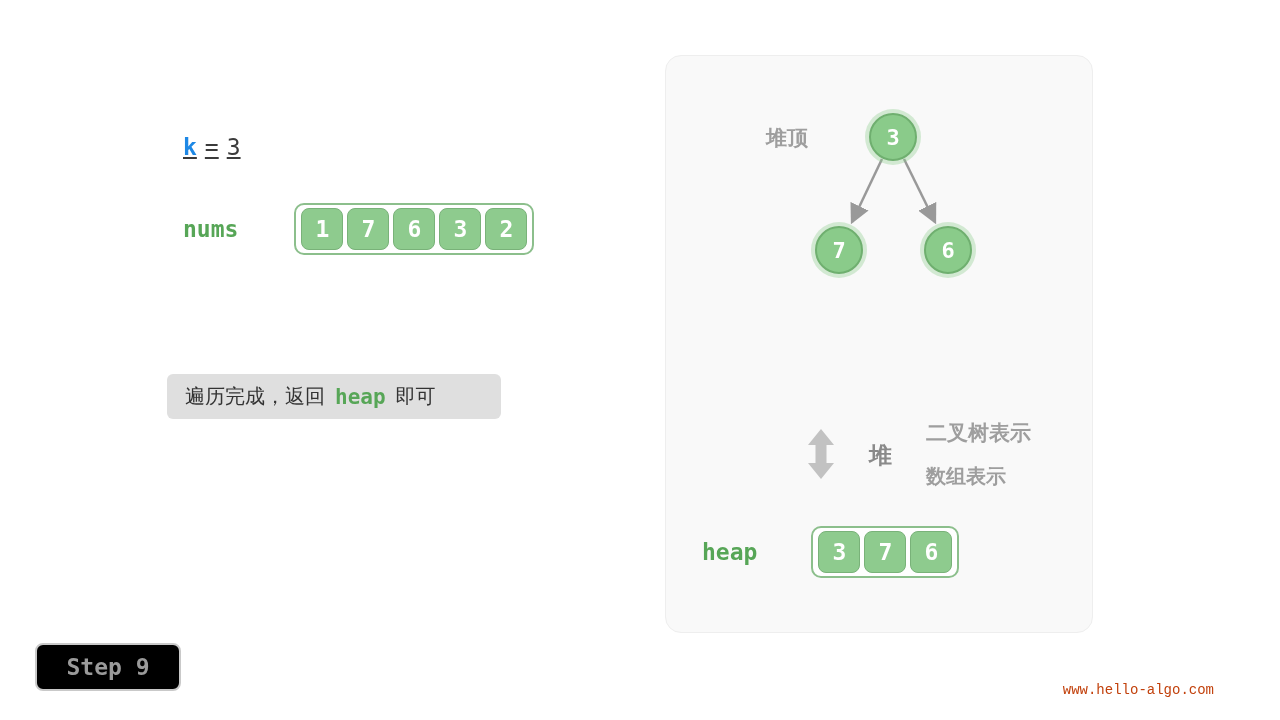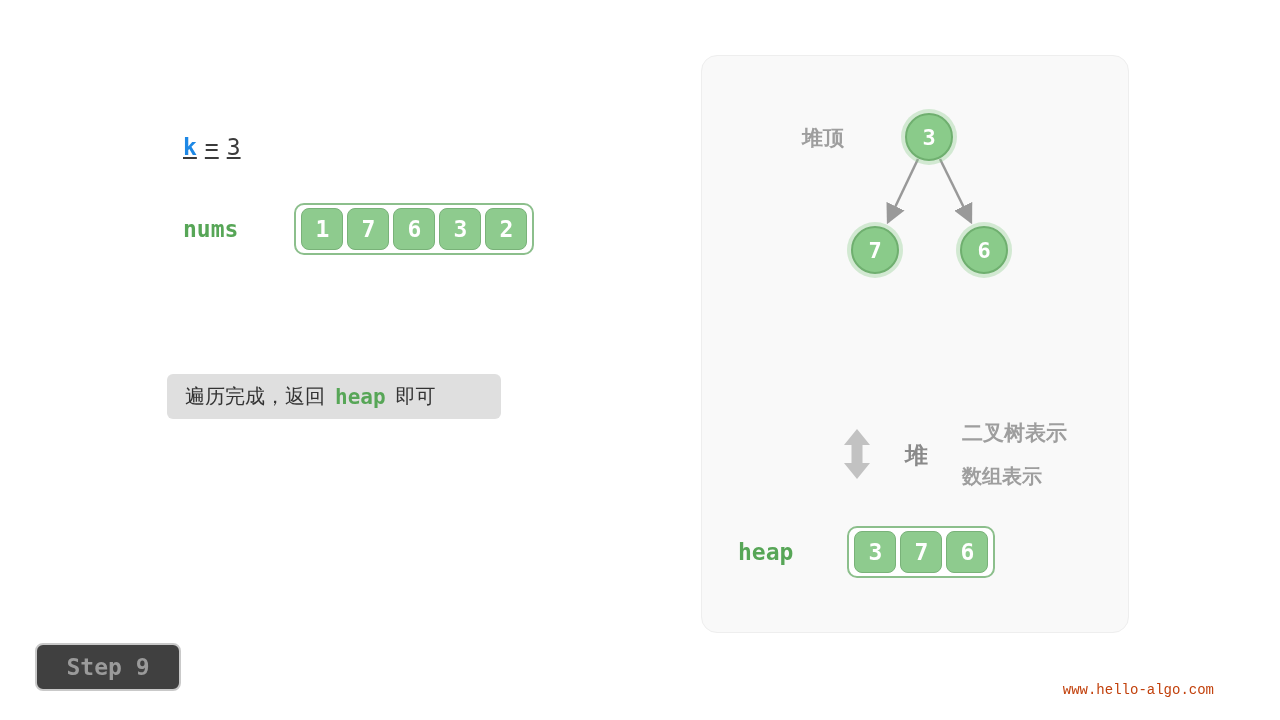--- a/index.html
+++ b/index.html
@@ -14,41 +14,41 @@
   .nums-row { position: absolute; left: 183px; top: 203px; display: flex; align-items: flex-start; }
   .code-label { font-family: "DejaVu Sans Mono", monospace; font-weight: bold; font-size: 23px; color: #57a657; }
   .array-box { display: flex; align-items: center; gap: 4px; background: #ffffff; border: 2px solid #8cbf8c; border-radius: 10px; padding: 3px 5px; height: 52px; }
   .cell { width: 42px; height: 42px; border-radius: 8px; background: #8ecb8e; border: 1px solid #79b279; color: #ffffff; font-family: "DejaVu Sans Mono", monospace; font-weight: bold; font-size: 23px; display: flex; align-items: center; justify-content: center; }
   .nums-row .array-box { margin-left: 56px; }
 
   .note-box { position: absolute; left: 167px; top: 374px; width: 334px; height: 45px; background: #dfdfdf; border-radius: 6px; display: flex; align-items: center; padding: 0 18px; font-size: 20px; color: #333333; white-space: nowrap; }
   .note-box .code-inline { font-family: "DejaVu Sans Mono", monospace; font-weight: bold; color: #57a657; margin: 0 10px; font-size: 21px; }
 
   
-  .panel { position: absolute; left: 701px; top: 55px; width: 428px; height: 578px; background: #f9f9f9; border: 1px solid #eeeeee; border-radius: 16px; }
+  .panel { position: absolute; left: 665px; top: 55px; width: 428px; height: 578px; background: #f9f9f9; border: 1px solid #eeeeee; border-radius: 16px; }
 
   .node { position: absolute; width: 48px; height: 48px; border-radius: 50%; background: #8acb8a; border: 2px solid #6faf6f; box-shadow: 0 0 0 4px rgba(138, 203, 138, 0.35); color: #ffffff; font-family: "DejaVu Sans Mono", monospace; font-weight: bold; font-size: 22px; display: flex; align-items: center; justify-content: center; }
   .node.root  { left: 203px; top: 57px; }
   .node.left  { left: 149px; top: 170px; }
   .node.right { left: 258px; top: 170px; }
 
   .gray-label { position: absolute; color: #9e9e9e; font-weight: bold; }
   .heap-top-label { left: 100px; top: 68px; font-size: 21px; }
   .edges-svg { position: absolute; left: 0; top: 0; width: 428px; height: 578px; pointer-events: none; }
 
   .swap-icon { position: absolute; left: 140px; top: 372px; width: 30px; height: 52px; }
   .heap-zh-label { left: 203px; top: 384px; font-size: 23px; color: #8a8a8a; }
   .legend-line1 { left: 260px; top: 363px; font-size: 21px; }
   .legend-line2 { left: 260px; top: 407px; font-size: 20px; }
 
   .heap-row { position: absolute; left: 36px; top: 470px; display: flex; align-items: center; }
   .heap-row .array-box { margin-left: 54px; }
 
   
-  .step-badge { position: absolute; left: 35px; top: 643px; width: 146px; height: 48px; background: #404040; border: 2px solid #c9c9c9; border-radius: 8px; display: flex; align-items: center; justify-content: center; font-family: "DejaVu Sans Mono", monospace; font-weight: bold; font-size: 23px; color: #9a9a9a; }
+  .step-badge { position: absolute; left: 35px; top: 643px; width: 146px; height: 48px; background: #000000; border: 2px solid #c9c9c9; border-radius: 8px; display: flex; align-items: center; justify-content: center; font-family: "DejaVu Sans Mono", monospace; font-weight: bold; font-size: 23px; color: #9a9a9a; }
   .watermark { position: absolute; right: 66px; bottom: 22px; font-family: Liberation Mono, monospace; font-size: 14px; color: #c2410c; }
 </style>
 </head>
 <body>
 
 <div class="k-line">
   <span class="k-key">k</span><span class="eq">=</span><span>3</span>
 </div>
 
 <div class="nums-row">

